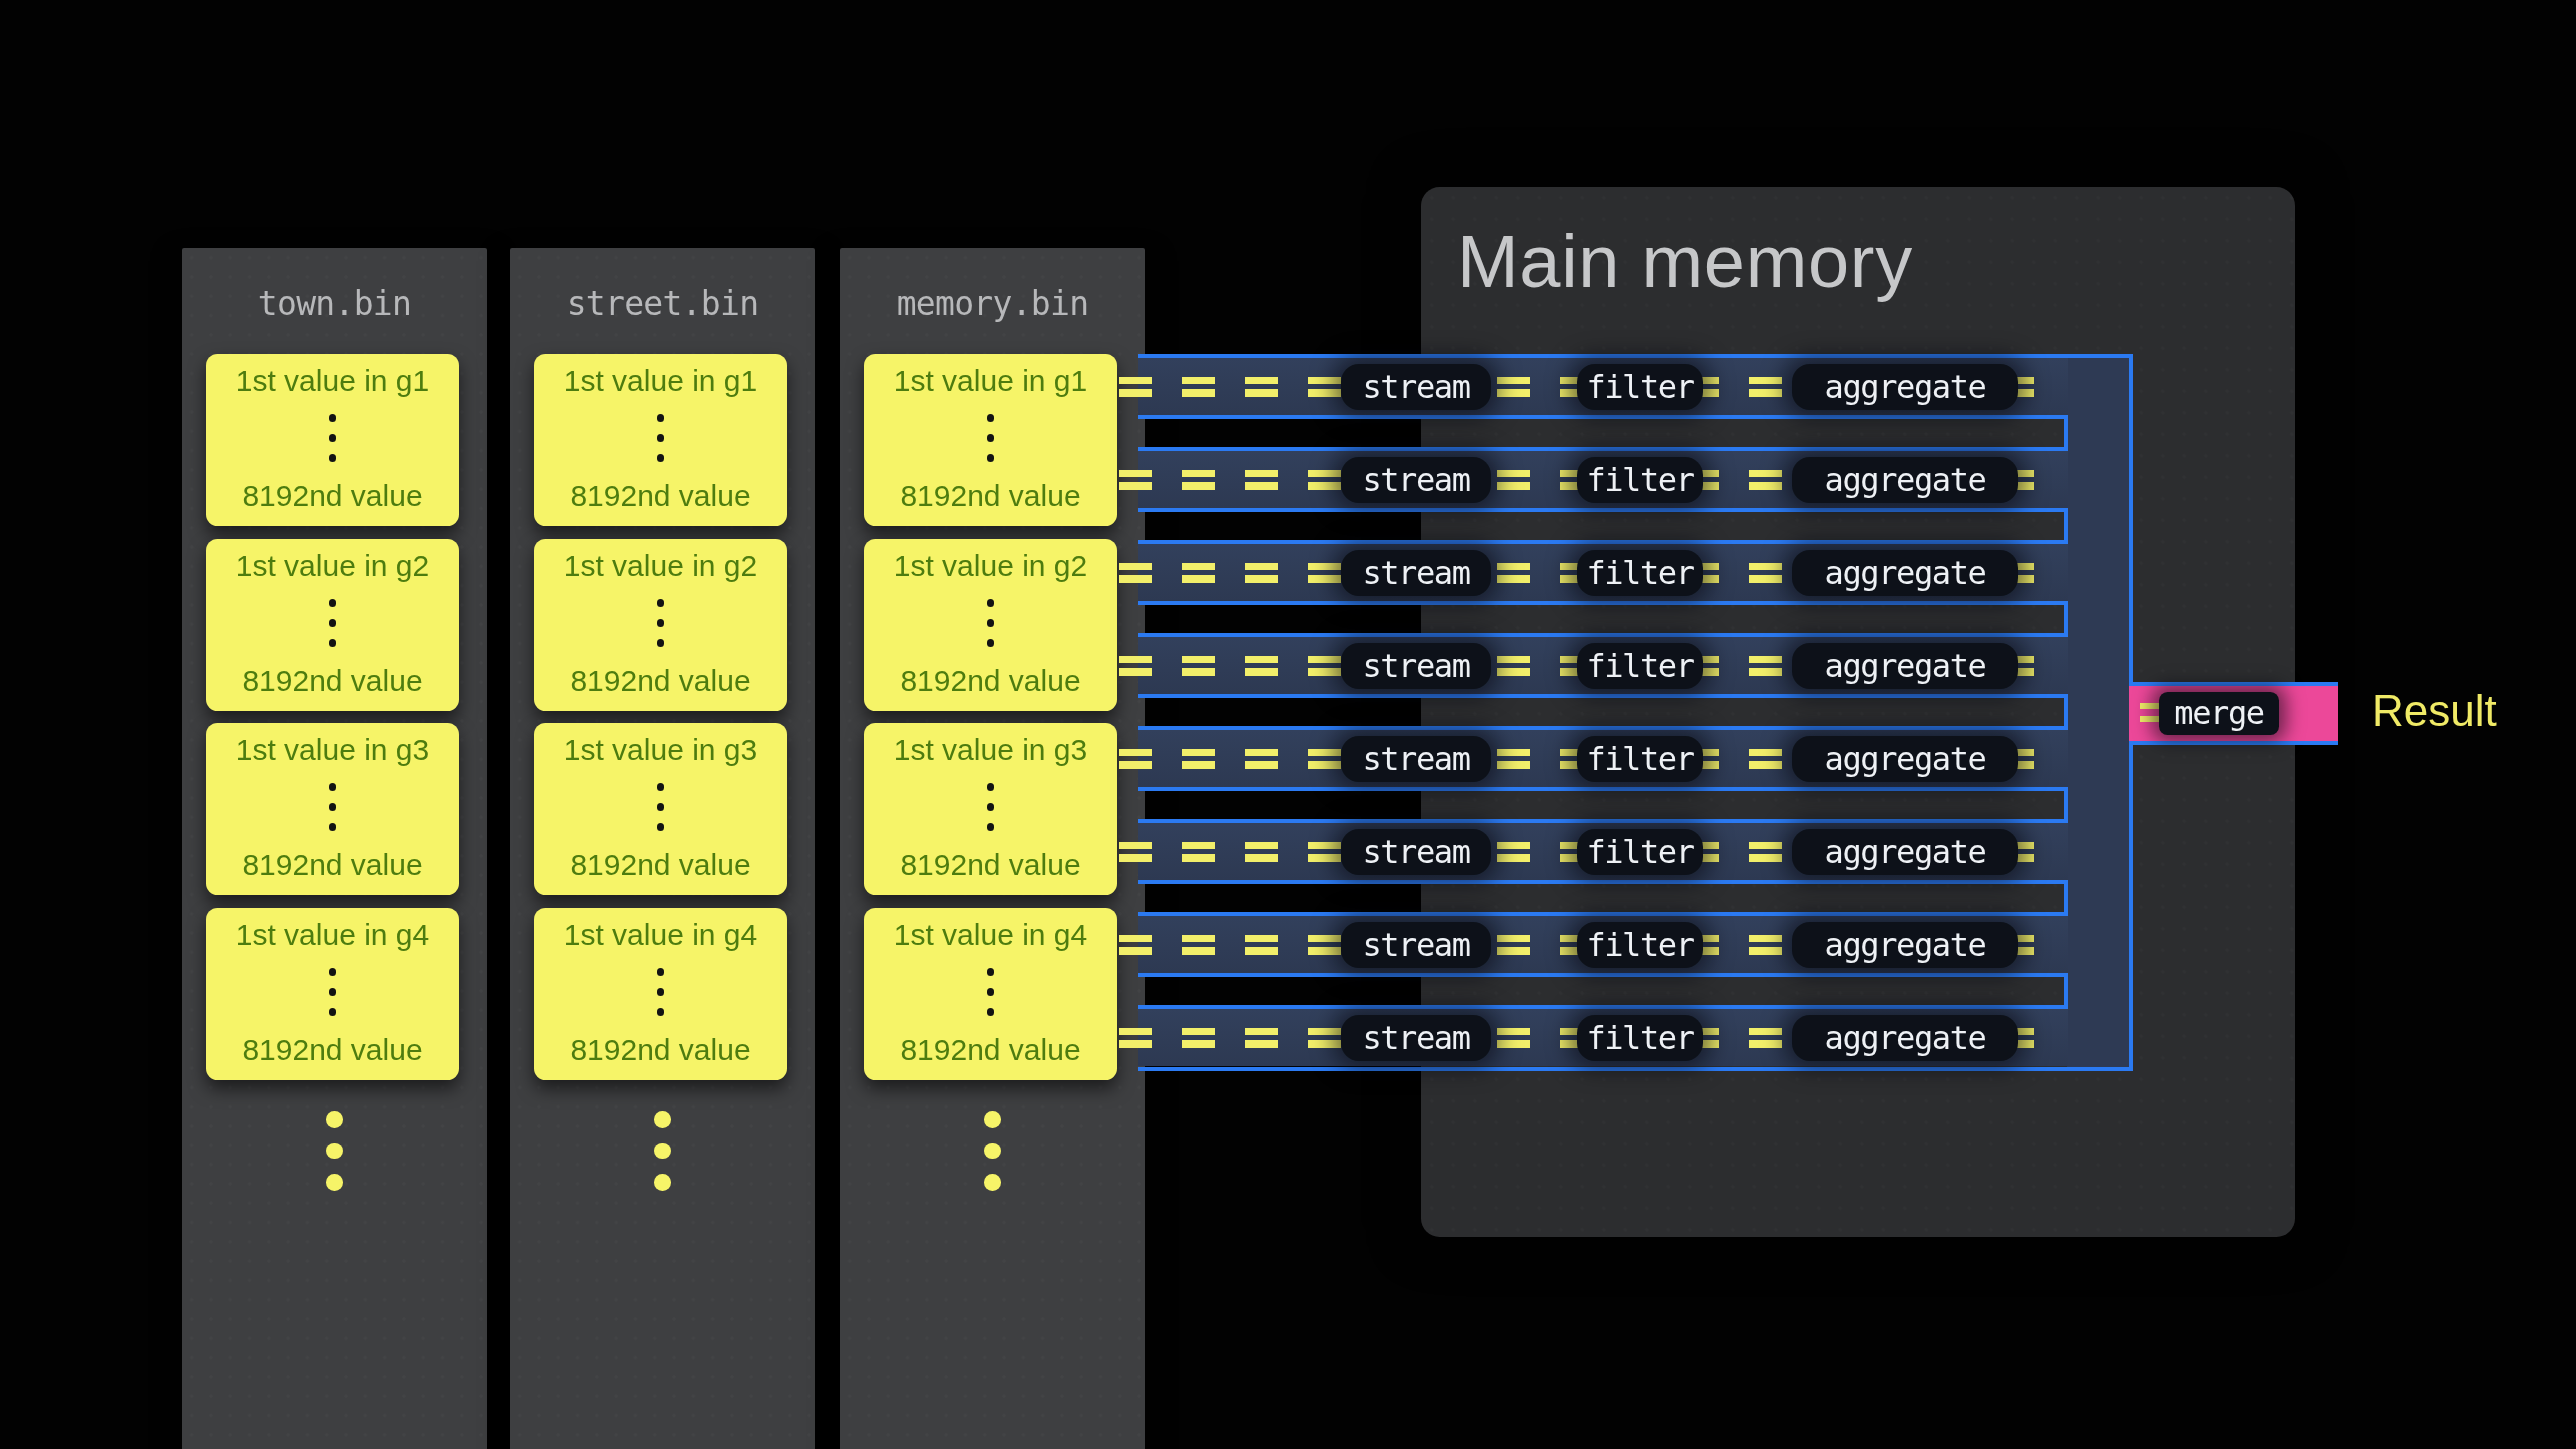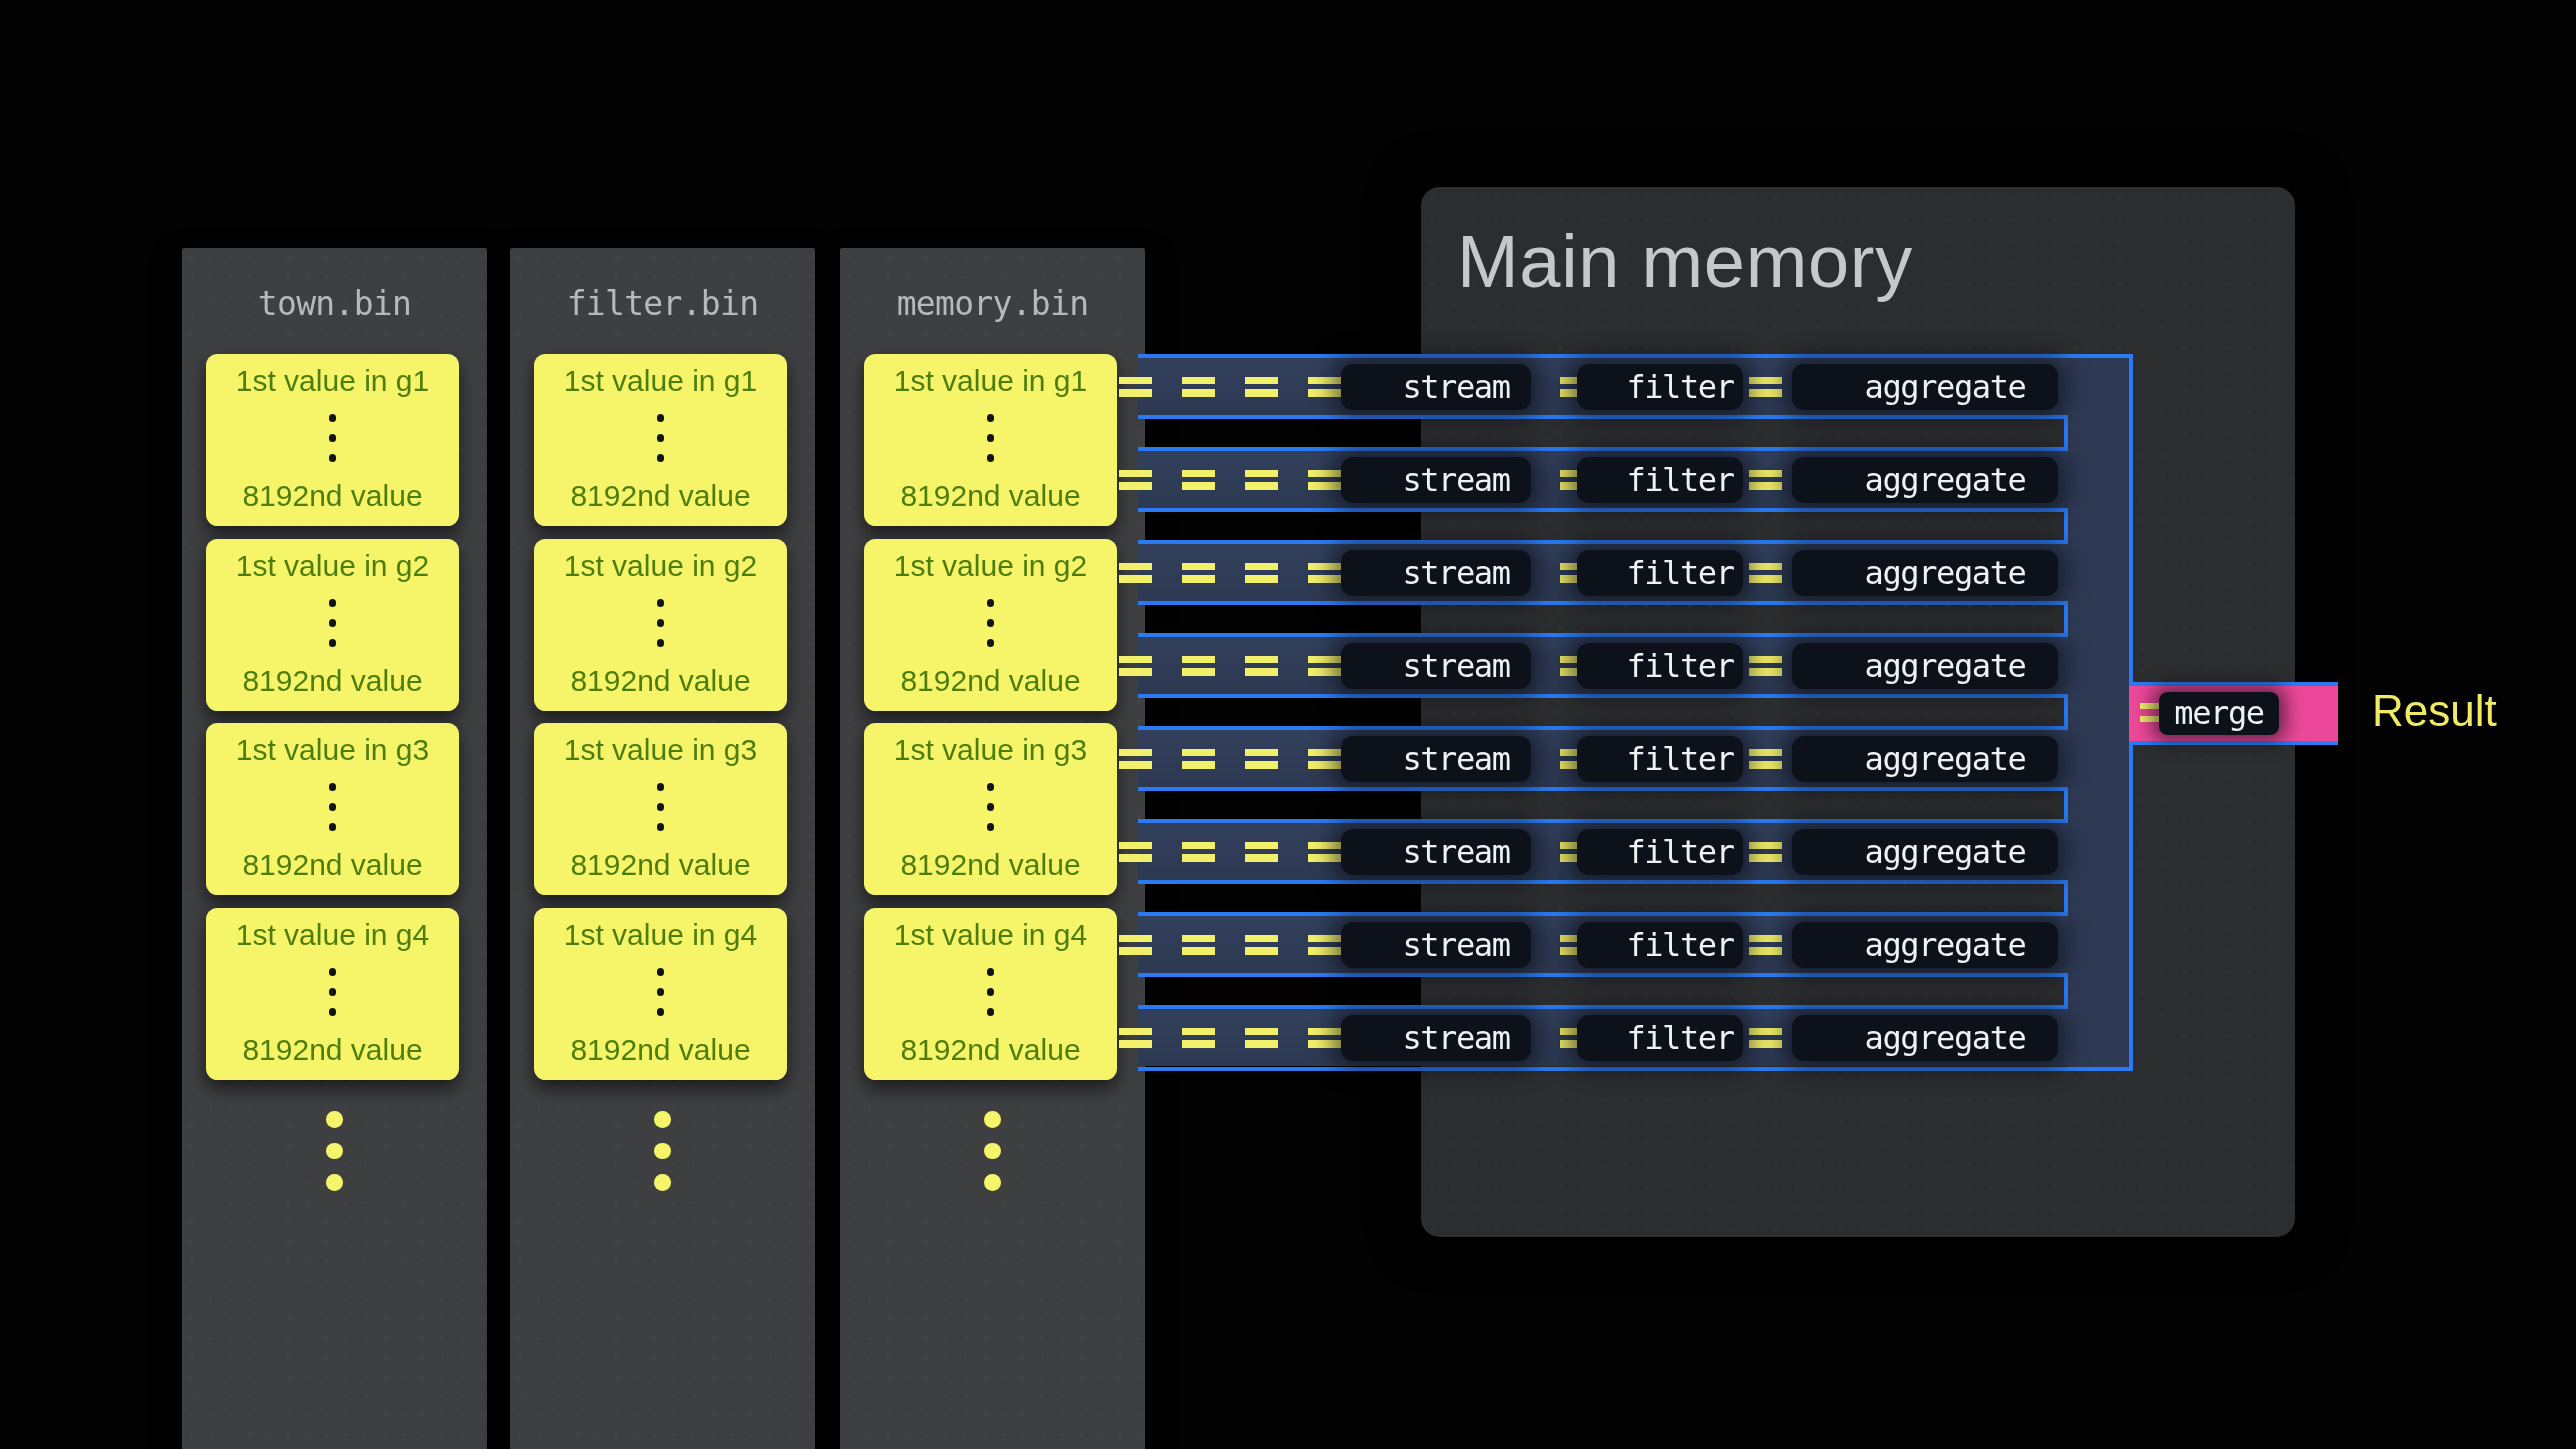--- a/index.html
+++ b/index.html
@@ -87,28 +87,27 @@
   }
   .dashes::before, .dashes::after {
     content:""; position:absolute; left:0; right:0; height:7.2px;
     background:repeating-linear-gradient(90deg,#f2ef6a 0 33px,transparent 33px 63px);
   }
   .dashes::before { top:0; }
   .dashes::after  { bottom:0; }
 
   .badge {
     position:absolute; top:5.7px; height:46px;
-    background:#0d1119; border-radius:12px;
+    background:#0d1119; border-radius:18px;
     box-shadow:0 0 21.5px 8.6px rgba(3,6,12,0.55);
     color:#eef1f5;
     font-family:"DejaVu Sans Mono","Liberation Mono",monospace;
     font-size:32px; letter-spacing:-1.4px;
     display:flex; align-items:center; justify-content:center;
     z-index:2;
-    padding-left:40px;
   }
   .badge-stream    { left:203px; width:150px; }
   .badge-filter    { left:439px; width:126px; }
   .badge-aggregate { left:654px; width:226px; }
 
   
   .merge-band {
     position:absolute; left:2129px; top:682px; width:209px; height:63px;
     background:#ec4899;
     border-top:4.3px solid #2b7af2; border-bottom:4.3px solid #2b7af2;
@@ -184,21 +183,21 @@
           </div>
           <div>8192nd value</div>
         </div>
         <div class="col-ellipsis">
           <i></i>
           <i></i>
           <i></i>
         </div>
       </div>
       <div class="bin-col" style="left: 474px;">
-        <div class="bin-header">filter.bin</div>
+        <div class="bin-header">street.bin</div>
         <div class="value-block" style="top: 106px;">
           <div>1st value in g1</div>
           <div class="block-dots">
             <i></i>
             <i></i>
             <i></i>
           </div>
           <div>8192nd value</div>
         </div>
         <div class="value-block" style="top: 291px;">

